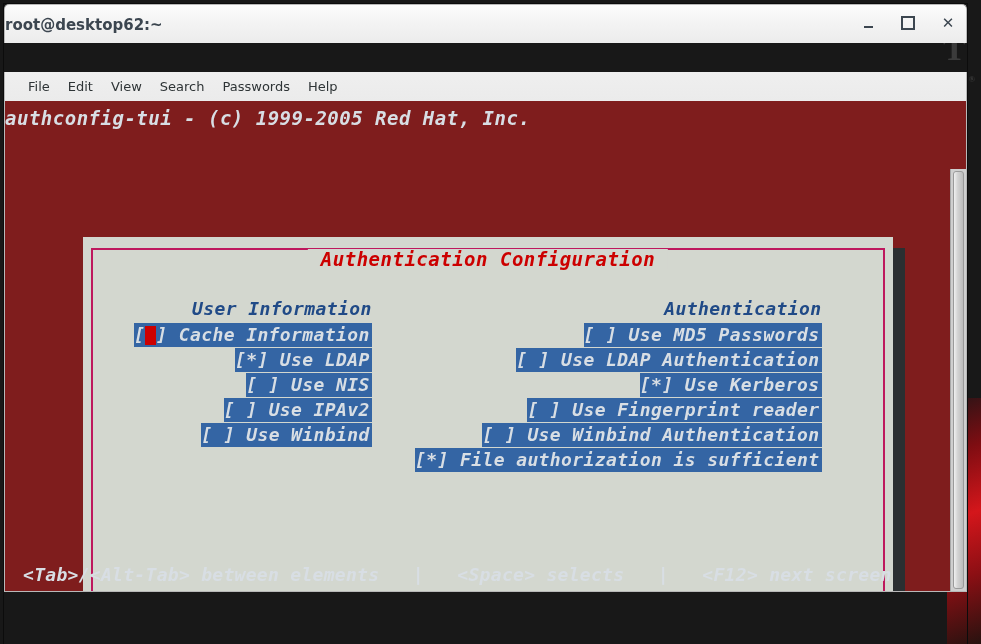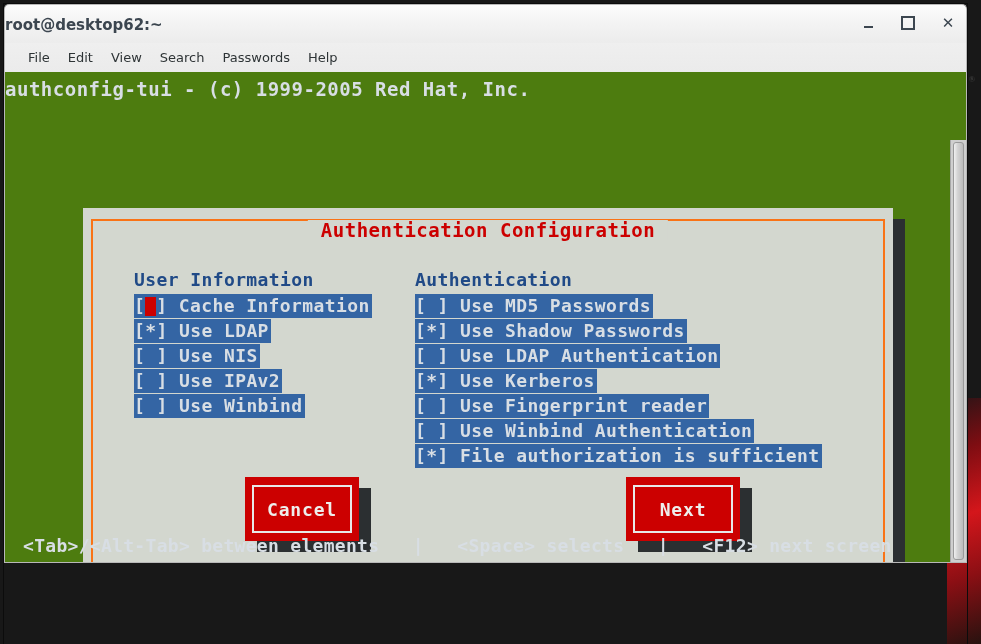--- a/index.html
+++ b/index.html
@@ -113,39 +113,41 @@
 
   .menubar {
     height: 29px;
     background: linear-gradient(to bottom, #efefef 0%, #ebebeb 100%);
     border-left: 1px solid #b8b8b8;
     border-right: 1px solid #b8b8b8;
     display: flex;
     align-items: center;
     padding-left: 14px;
     box-sizing: border-box;
+    margin-top: 29px;
   }
   .menu-item {
     font-family: "DejaVu Sans", "Liberation Sans", sans-serif;
     font-size: 13px;
     color: #2e3436;
     padding: 2px 9px;
     cursor: pointer;
     white-space: nowrap;
   }
 
   
   .terminal {
     position: relative;
     height: 491px;
-    background: #4d7c0f;
+    background: #7f1d1d;
     border: 1px solid #b8b8b8;
     border-top: none;
     box-sizing: border-box;
     overflow: hidden;
+    font-style: italic;
   }
 
   .tui-header {
     position: absolute;
     left: 0;
     top: 6px;
     color: #d8dee4;
     font-size: 19px;
     font-weight: bold;
     letter-spacing: 0.5px;
@@ -189,22 +191,23 @@
     width: 810px;
     height: 412px;
     background: #d3d7cf;
   }
   .dialog-inner {
     position: absolute;
     left: 8px;
     top: 11px;
     right: 8px;
     bottom: 9px;
-    border: 2px solid #f97316;
+    border: 2px solid #be185d;
     box-sizing: border-box;
+    text-align: right;
   }
   .dialog-title {
     position: absolute;
     left: 50%;
     top: -1px;
     transform: translateX(-50%);
     background: #d3d7cf;
     padding: 0 13px;
     color: #cc0000;
     font-size: 19px;
@@ -377,45 +380,30 @@
                   <div class="row-wrap"><span class="check-row"><span>[ ]</span><span> Use NIS</span></span></div>
                   <div class="row-wrap"><span class="check-row"><span>[ ]</span><span> Use IPAv2</span></span></div>
                   <div class="row-wrap"><span class="check-row"><span>[ ]</span><span> Use Winbind</span></span></div>
                 </div>
             </div>
 
             <div class="col col-right">
               <div class="col-heading">Authentication</div>
               <div id="right-rows">
                   <div class="row-wrap"><span class="check-row"><span>[ ]</span><span> Use MD5 Passwords</span></span></div>
-                  <div class="row-wrap"><span class="check-row"><span>[*]</span><span> Use Shadow Passwords</span></span></div>
                   <div class="row-wrap"><span class="check-row"><span>[ ]</span><span> Use LDAP Authentication</span></span></div>
                   <div class="row-wrap"><span class="check-row"><span>[*]</span><span> Use Kerberos</span></span></div>
                   <div class="row-wrap"><span class="check-row"><span>[ ]</span><span> Use Fingerprint reader</span></span></div>
                   <div class="row-wrap"><span class="check-row"><span>[ ]</span><span> Use Winbind Authentication</span></span></div>
                   <div class="row-wrap"><span class="check-row"><span>[*]</span><span> File authorization is sufficient</span></span></div>
                 </div>
             </div>
 
           </div>
 
-          <div class="buttons">
-            <div class="btn-holder cancel">
-              <div class="btn-shadow"></div>
-              <div class="btn">
-                <span class="btn-label">Cancel</span>
-              </div>
-            </div>
-            <div class="btn-holder next">
-              <div class="btn-shadow"></div>
-              <div class="btn">
-                <span class="btn-label">Next</span>
-              </div>
-            </div>
-          </div>
 
         </div>
       </div>
 
       <div class="statusline">&lt;Tab&gt;/&lt;Alt-Tab&gt; between elements   |   &lt;Space&gt; selects   |   &lt;F12&gt; next screen</div>
 
       <div class="scrollbar">
         <div class="scroll-thumb"></div>
       </div>
 

